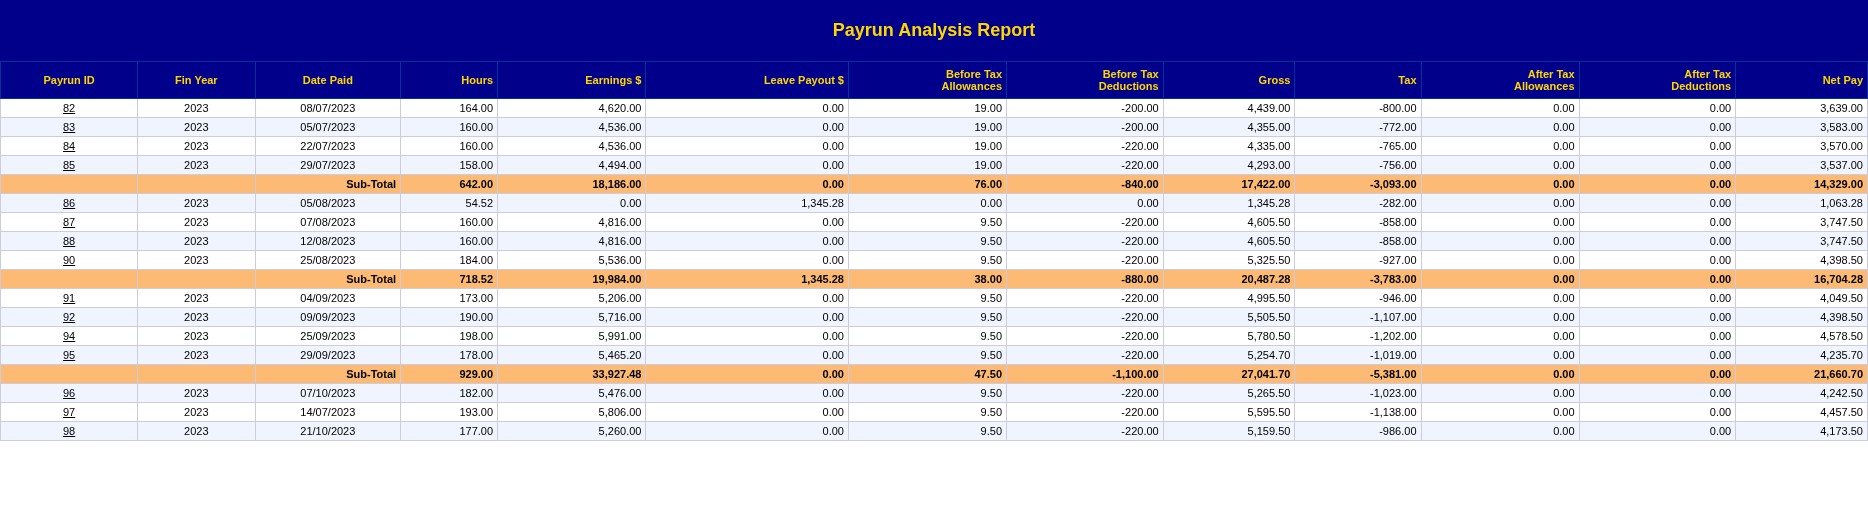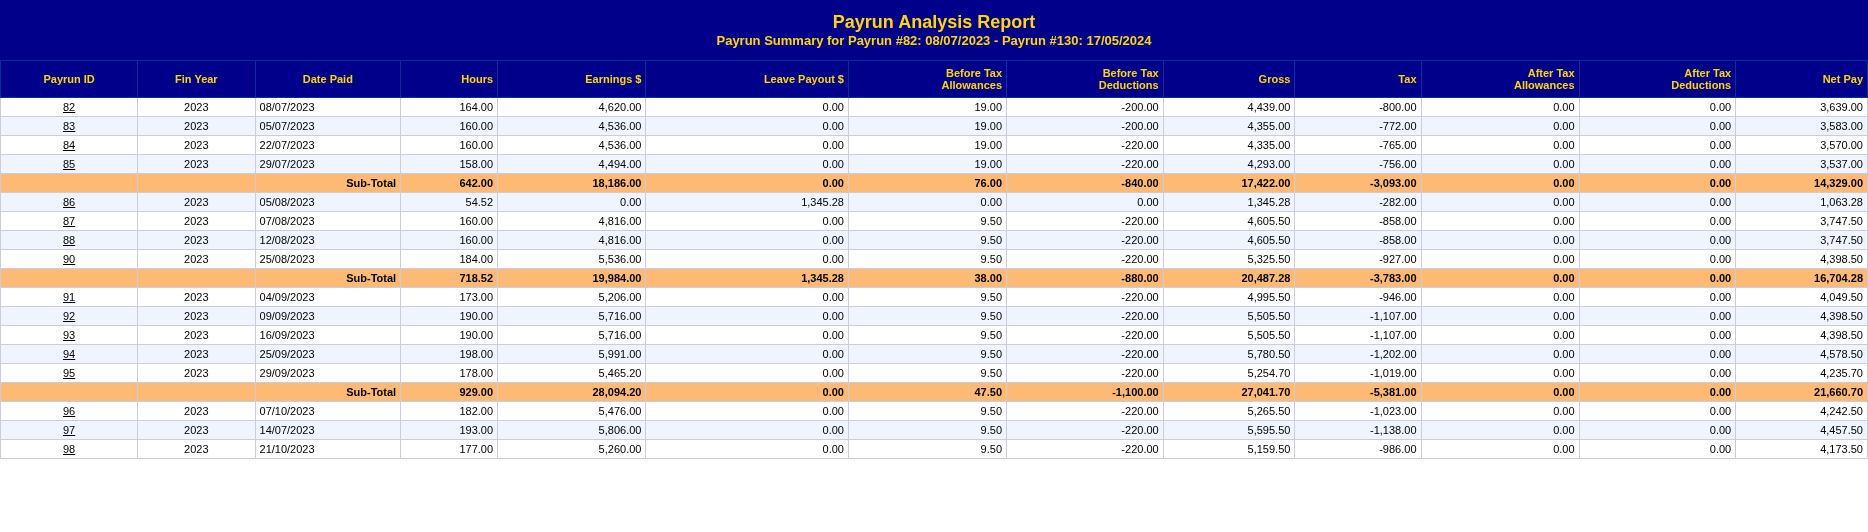--- a/index.html
+++ b/index.html
@@ -5,21 +5,21 @@
     * { margin: 0; padding: 0; box-sizing: border-box; }
     body {
       background: #fff;
       font-family: Arial, sans-serif;
       font-size: 12px;
     }
     .report-header {
       background: #00008B;
       color: #FFD700;
       text-align: center;
-      padding: 12px 4px;
+      padding: 20px 4px;
     }
     .report-header h1 {
       font-size: 18px;
       font-weight: bold;
     }
     .report-header h2 {
       font-size: 13px;
       font-weight: bold;
     }
     table {
@@ -60,33 +60,32 @@
       color: #000;
     }
     tbody td:first-child {
       text-align: center;
       text-decoration: underline;
     }
     tbody td:nth-child(2) {
       text-align: center;
     }
     tbody td:nth-child(3) {
-      text-align: left;
+      text-align: center;
     }
     tbody td.subtotal-label {
       text-align: right;
       font-weight: bold;
     }
   </style>
 </head>
 <body>
 
 <div class="report-header">
   <h1>Payrun Analysis Report</h1>
-  <h2>Payrun Summary for Payrun #82: 08/07/2023 - Payrun #130: 17/05/2024</h2>
 </div>
 
 <table>
   <thead>
     <tr>
       <th>Payrun ID</th>
       <th>Fin Year</th>
       <th>Date Paid</th>
       <th>Hours</th>
       <th>Earnings $</th>
@@ -275,35 +274,20 @@
       <td>0.00</td>
       <td>9.50</td>
       <td>-220.00</td>
       <td>5,505.50</td>
       <td>-1,107.00</td>
       <td>0.00</td>
       <td>0.00</td>
       <td>4,398.50</td>
     </tr>
       <tr>
-      <td>93</td>
-      <td>2023</td>
-      <td>16/09/2023</td>
-      <td>190.00</td>
-      <td>5,716.00</td>
-      <td>0.00</td>
-      <td>9.50</td>
-      <td>-220.00</td>
-      <td>5,505.50</td>
-      <td>-1,107.00</td>
-      <td>0.00</td>
-      <td>0.00</td>
-      <td>4,398.50</td>
-    </tr>
-      <tr>
       <td>94</td>
       <td>2023</td>
       <td>25/09/2023</td>
       <td>198.00</td>
       <td>5,991.00</td>
       <td>0.00</td>
       <td>9.50</td>
       <td>-220.00</td>
       <td>5,780.50</td>
       <td>-1,202.00</td>
@@ -324,21 +308,21 @@
       <td>-1,019.00</td>
       <td>0.00</td>
       <td>0.00</td>
       <td>4,235.70</td>
     </tr>
       <tr class="subtotal">
       <td></td>
       <td></td>
       <td class="subtotal-label">Sub-Total</td>
       <td><strong>929.00</strong></td>
-      <td><strong>28,094.20</strong></td>
+      <td><strong>33,927.48</strong></td>
       <td><strong>0.00</strong></td>
       <td><strong>47.50</strong></td>
       <td><strong>-1,100.00</strong></td>
       <td><strong>27,041.70</strong></td>
       <td><strong>-5,381.00</strong></td>
       <td><strong>0.00</strong></td>
       <td><strong>0.00</strong></td>
       <td><strong>21,660.70</strong></td>
     </tr>
       <tr>

